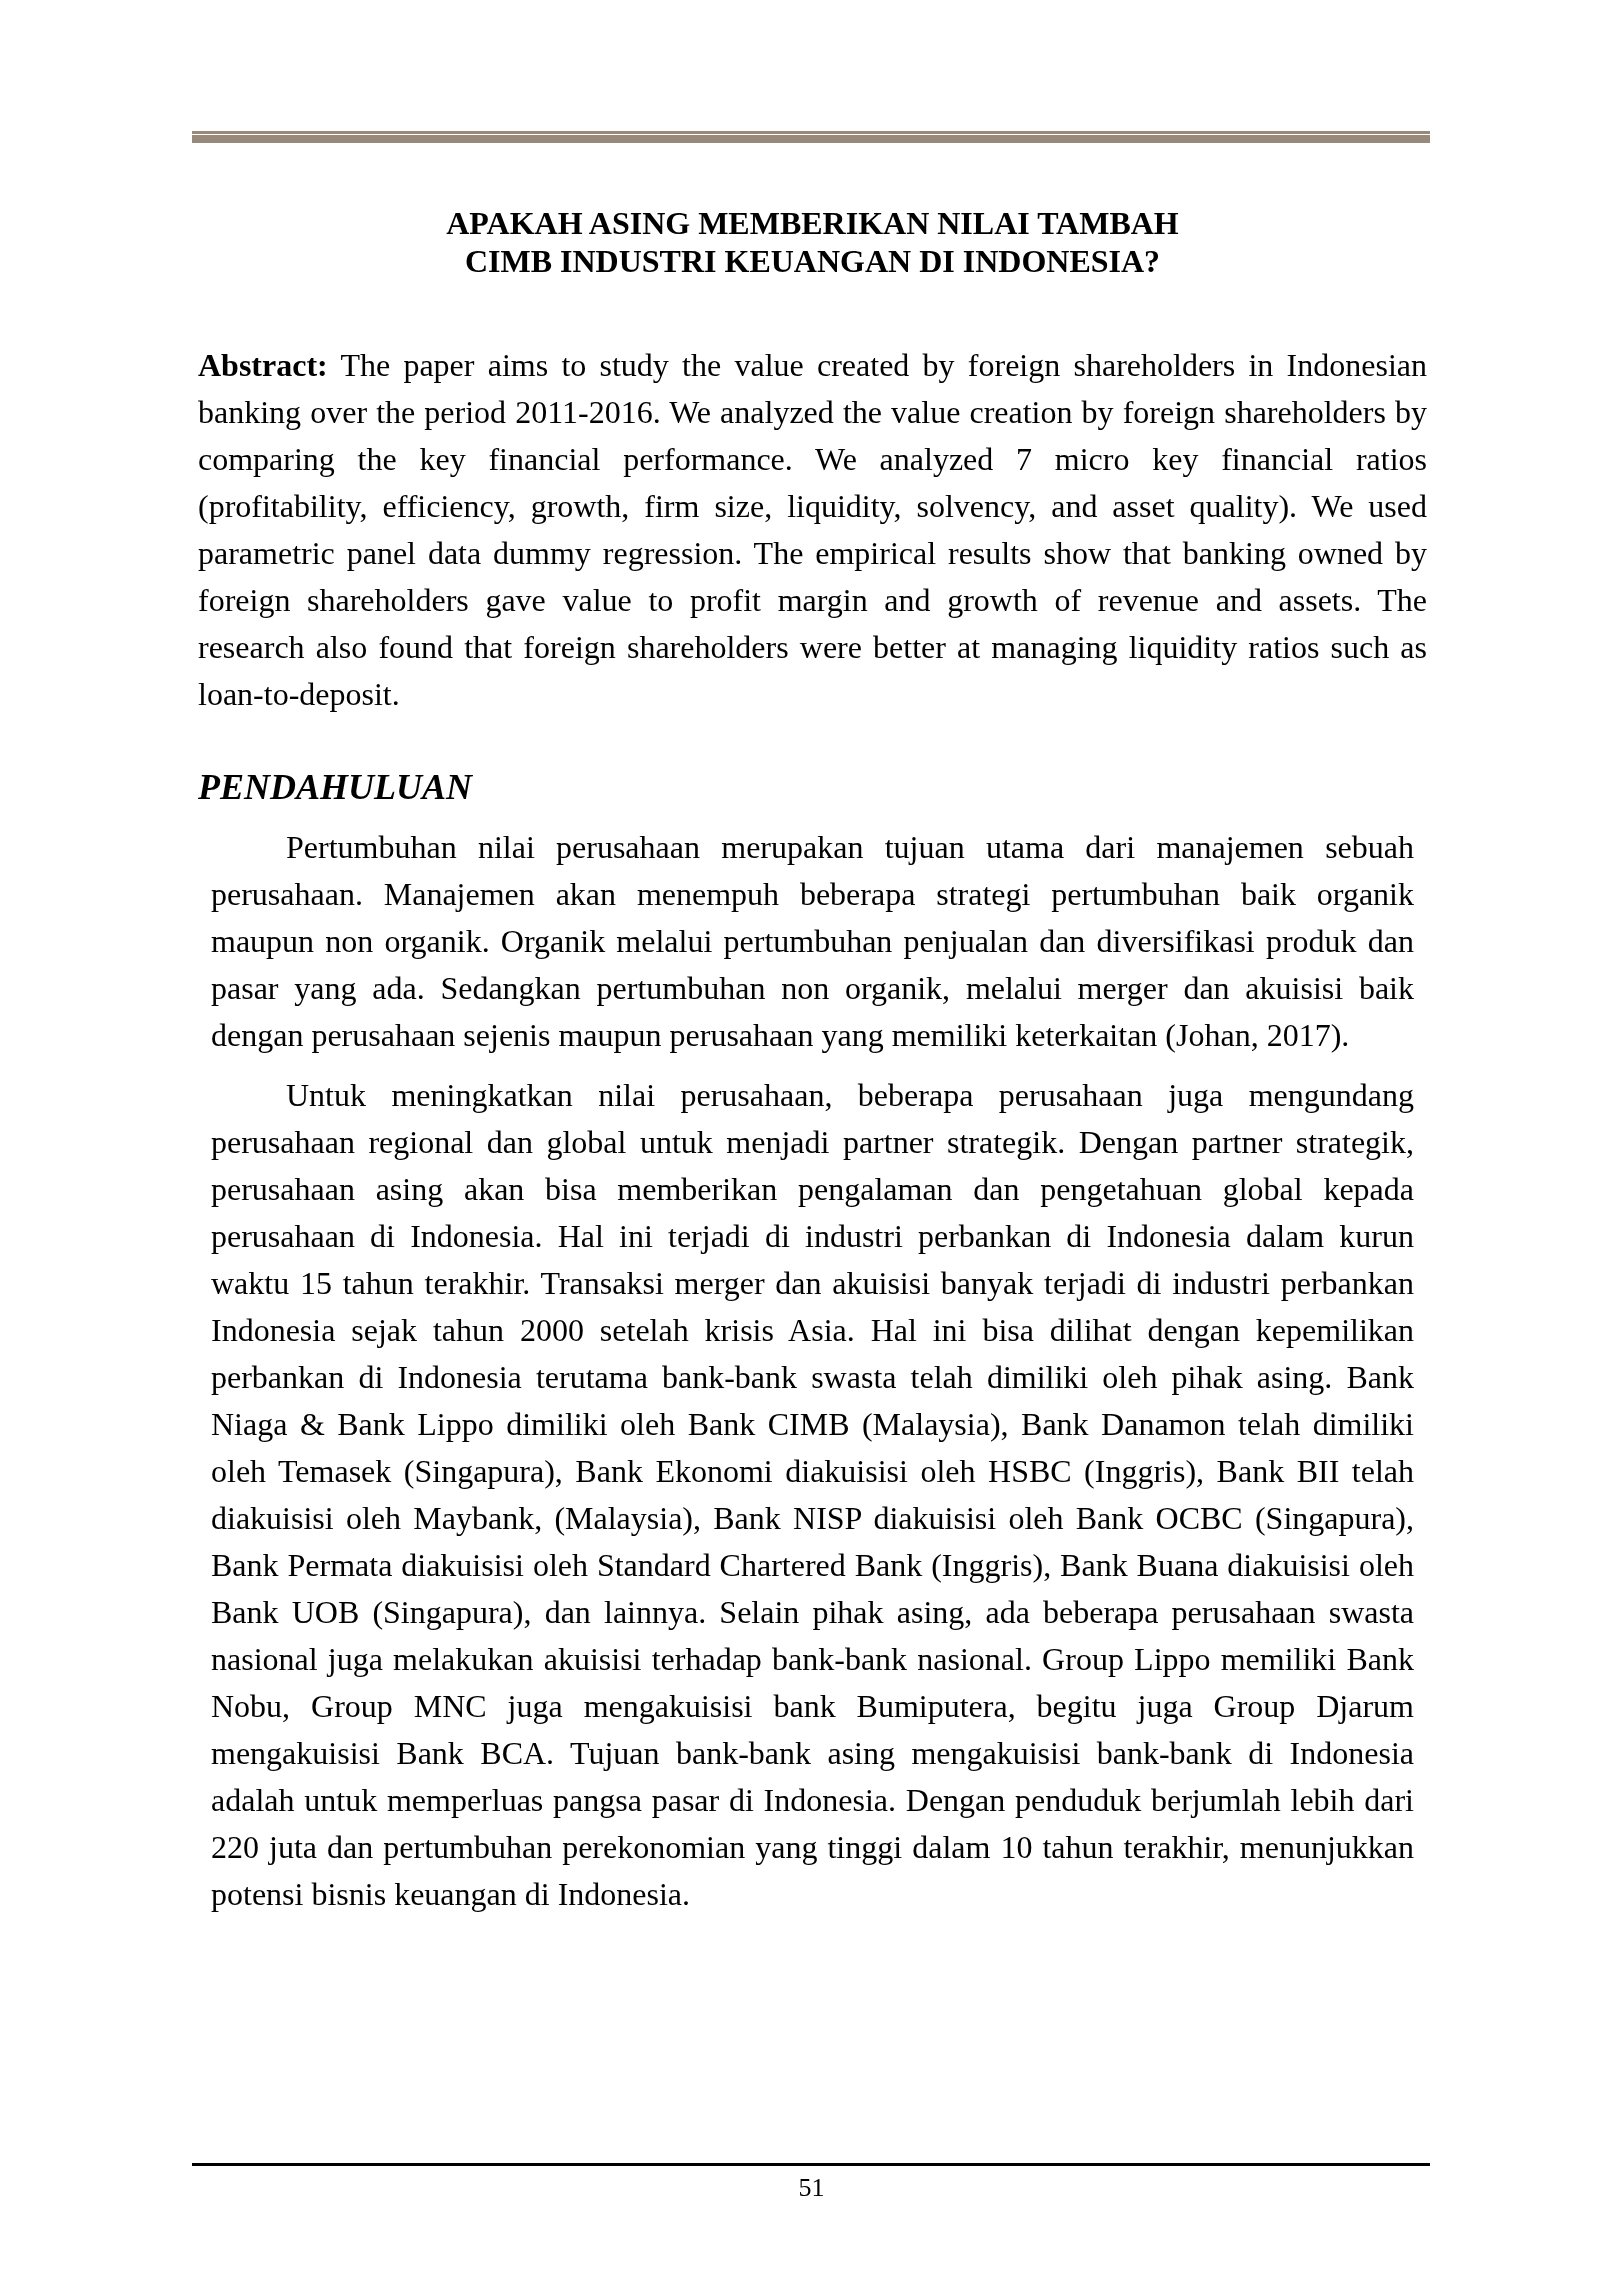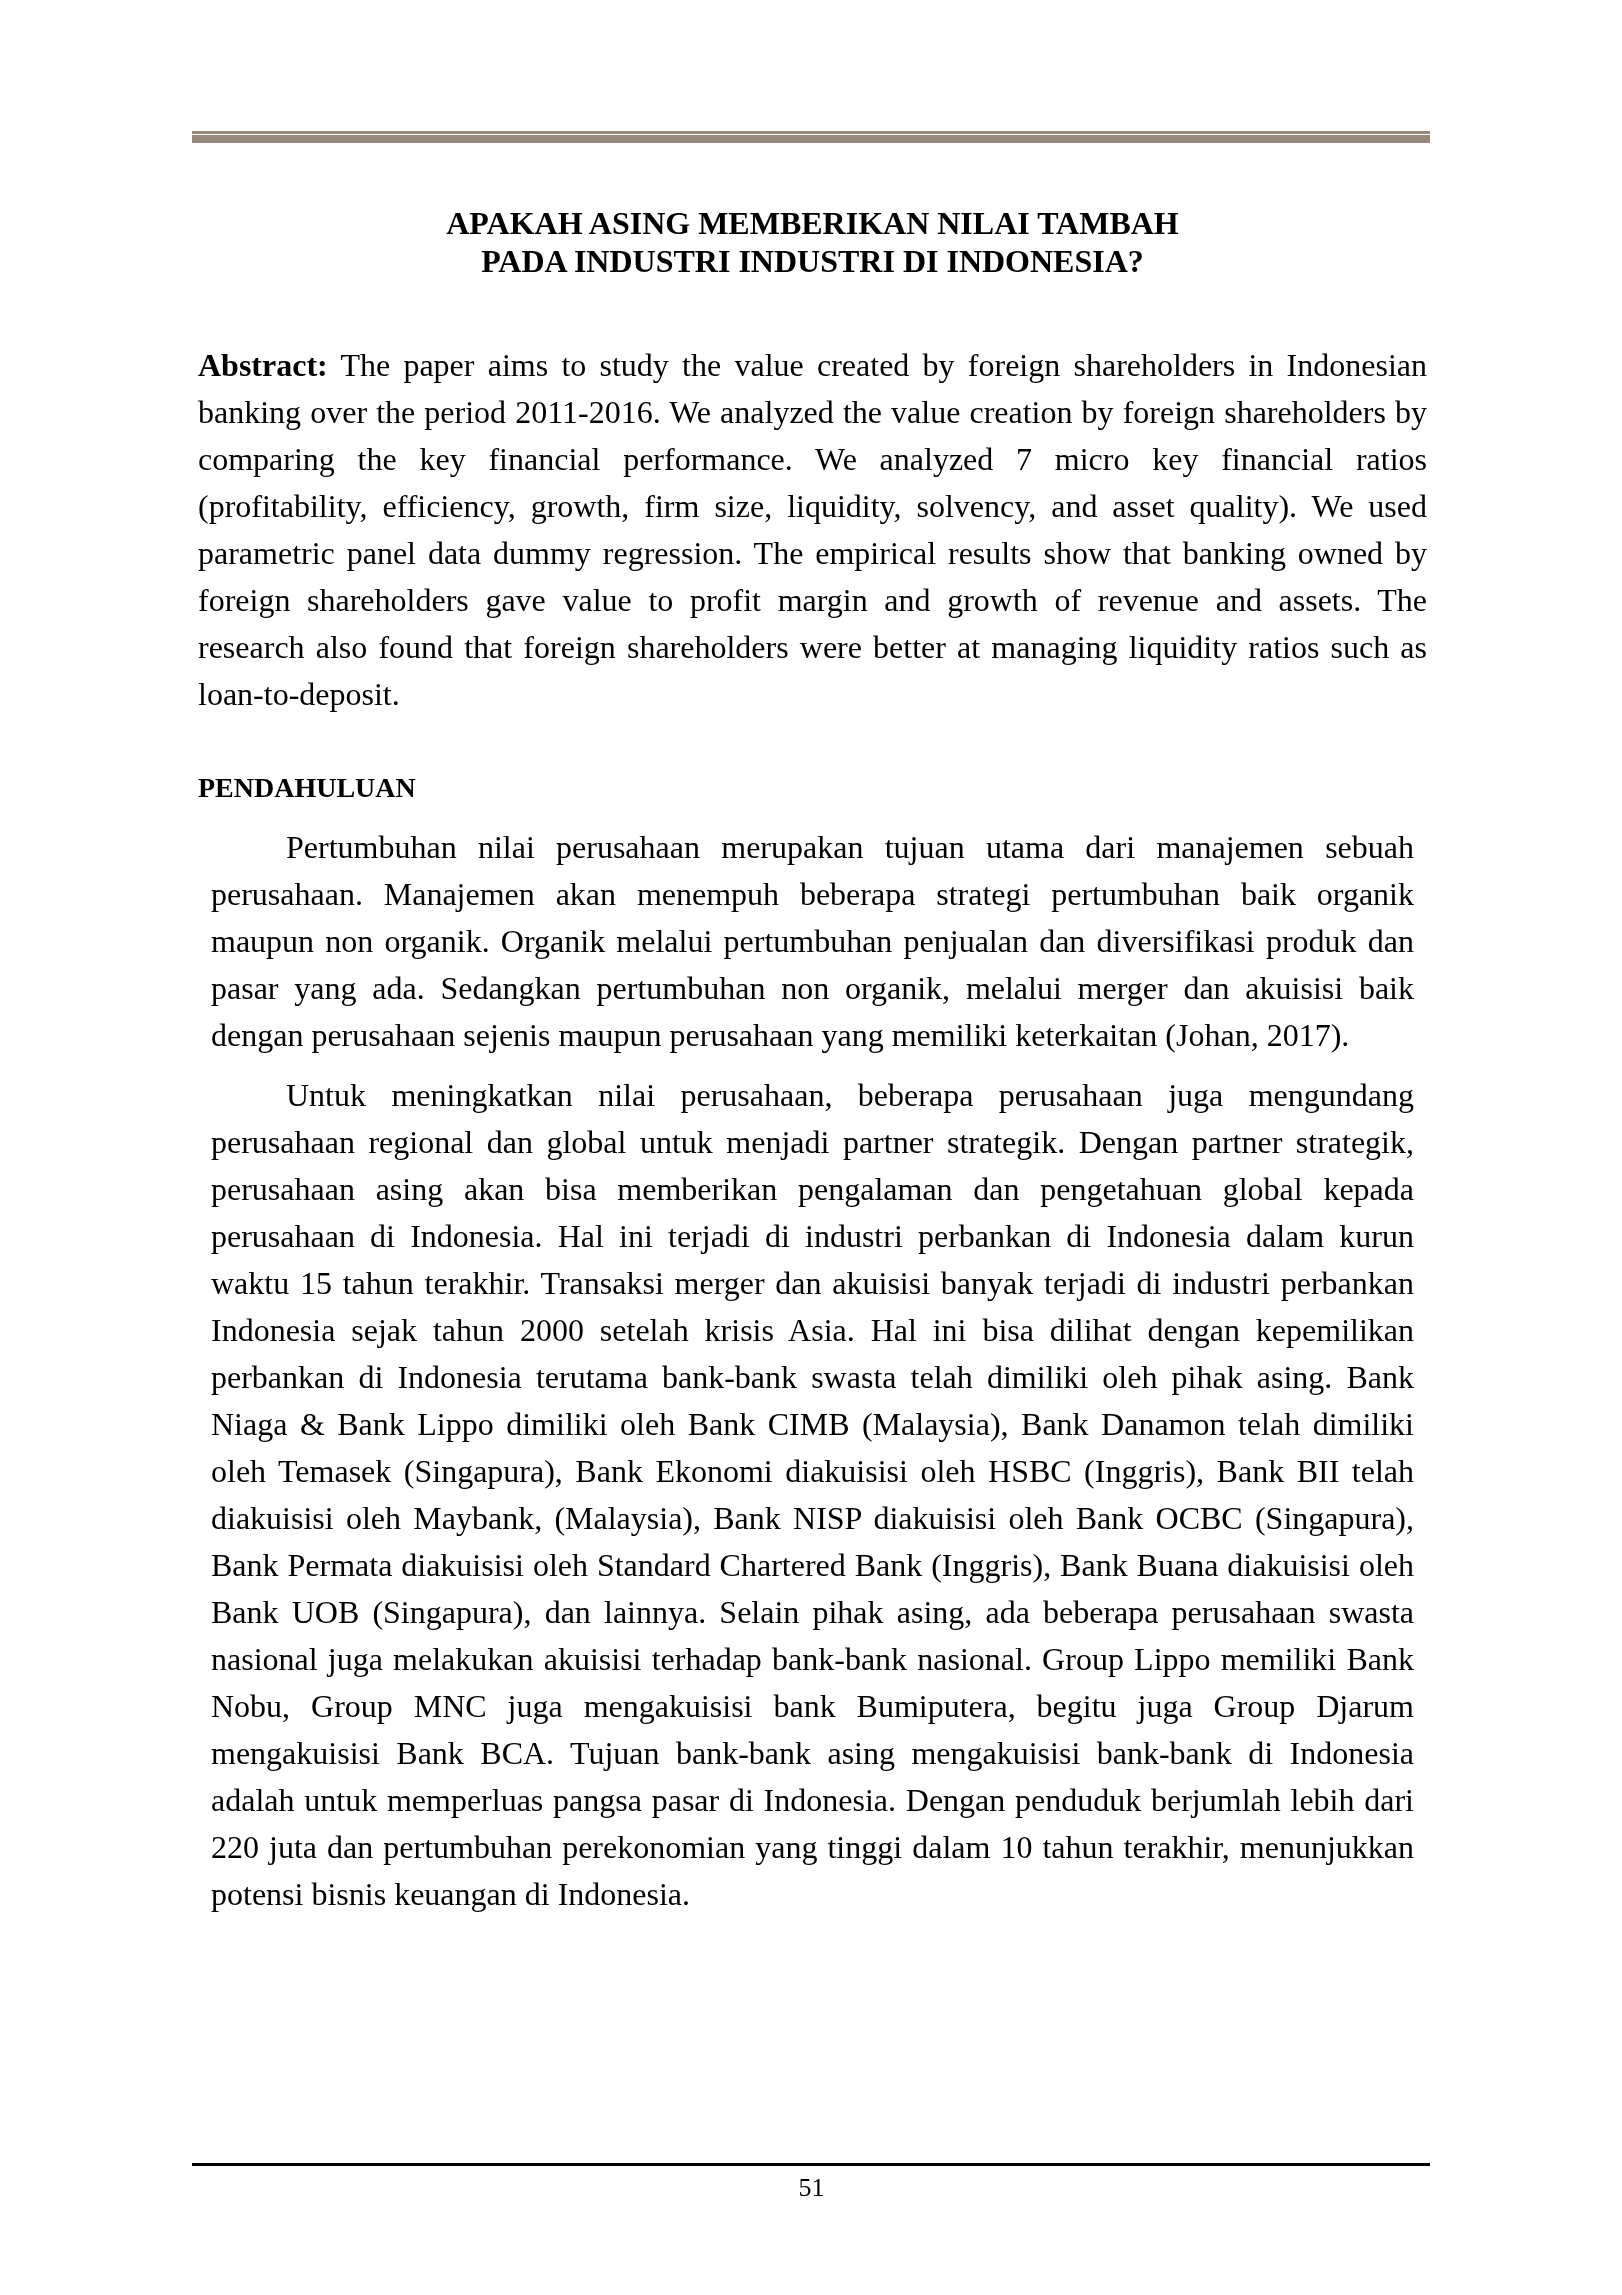--- a/index.html
+++ b/index.html
@@ -67,22 +67,23 @@
     .bold-label {
       font-weight: bold;
     }
     .keywords {
       margin-top: 0px;
     }
     .section-heading {
       font-weight: bold;
       margin-top: 46px;
       margin-bottom: 0;
-      font-size: 28px;
+      font-size: 36px;
       line-height: 47px;
+      font-style: italic;
     }
     .body-paragraph {
       margin: 13px;
       text-indent: 75px;
       text-align: justify;
       text-align-last: left;
     }
     .footer-rule {
       position: absolute;
       left: 192px;
@@ -104,21 +105,21 @@
 </head>
 <body>
 
 <div class="header-rule thin"></div>
 <div class="header-rule thick"></div>
 
 <div class="page-content">
 
   <h1 class="title-block">
     <span class="title-line">APAKAH ASING MEMBERIKAN NILAI TAMBAH</span>
-    <span class="title-line">PADA INDUSTRI INDUSTRI DI INDONESIA?</span>
+    <span class="title-line">CIMB INDUSTRI KEUANGAN DI INDONESIA?</span>
   </h1>
 
 
   <p class="abstract" style="margin-bottom:0;"><span class="bold-label">Abstract:</span><span> The paper aims to study the value created by foreign shareholders in Indonesian banking over the period 2011-2016. We analyzed the value creation by foreign shareholders by comparing the key financial performance. We analyzed 7 micro key financial ratios (profitability, efficiency, growth, firm size, liquidity, solvency, and asset quality). We used parametric panel data dummy regression. The empirical results show that banking owned by foreign shareholders gave value to profit margin and growth of revenue and assets. The research also found that foreign shareholders were better at managing liquidity ratios such as loan-to-deposit.</span></p>
 
 
   <h2 class="section-heading">PENDAHULUAN</h2>
 
   <p class="body-paragraph">Pertumbuhan nilai perusahaan merupakan tujuan utama dari manajemen sebuah perusahaan. Manajemen akan menempuh beberapa strategi pertumbuhan baik organik maupun non organik. Organik melalui pertumbuhan penjualan dan diversifikasi produk dan pasar yang ada. Sedangkan pertumbuhan non organik, melalui merger dan akuisisi baik dengan perusahaan sejenis maupun perusahaan yang memiliki keterkaitan (Johan, 2017).</p>
   <p class="body-paragraph">Untuk meningkatkan nilai perusahaan, beberapa perusahaan juga mengundang perusahaan regional dan global untuk menjadi partner strategik. Dengan partner strategik, perusahaan asing akan bisa memberikan pengalaman dan pengetahuan global kepada perusahaan di Indonesia. Hal ini terjadi di industri perbankan di Indonesia dalam kurun waktu 15 tahun terakhir. Transaksi merger dan akuisisi banyak terjadi di industri perbankan Indonesia sejak tahun 2000 setelah krisis Asia. Hal ini bisa dilihat dengan kepemilikan perbankan di Indonesia terutama bank-bank swasta telah dimiliki oleh pihak asing. Bank Niaga &amp; Bank Lippo dimiliki oleh Bank CIMB (Malaysia), Bank Danamon telah dimiliki oleh Temasek (Singapura), Bank Ekonomi diakuisisi oleh HSBC (Inggris), Bank BII telah diakuisisi oleh Maybank, (Malaysia), Bank NISP diakuisisi oleh Bank OCBC (Singapura), Bank Permata diakuisisi oleh Standard Chartered Bank (Inggris), Bank Buana diakuisisi oleh Bank UOB (Singapura), dan lainnya. Selain pihak asing, ada beberapa perusahaan swasta nasional juga melakukan akuisisi terhadap bank-bank nasional. Group Lippo memiliki Bank Nobu, Group MNC juga mengakuisisi bank Bumiputera, begitu juga Group Djarum mengakuisisi Bank BCA. Tujuan bank-bank asing mengakuisisi bank-bank di Indonesia adalah untuk memperluas pangsa pasar di Indonesia. Dengan penduduk berjumlah lebih dari 220 juta dan pertumbuhan perekonomian yang tinggi dalam 10 tahun terakhir, menunjukkan potensi bisnis keuangan di Indonesia.</p>

